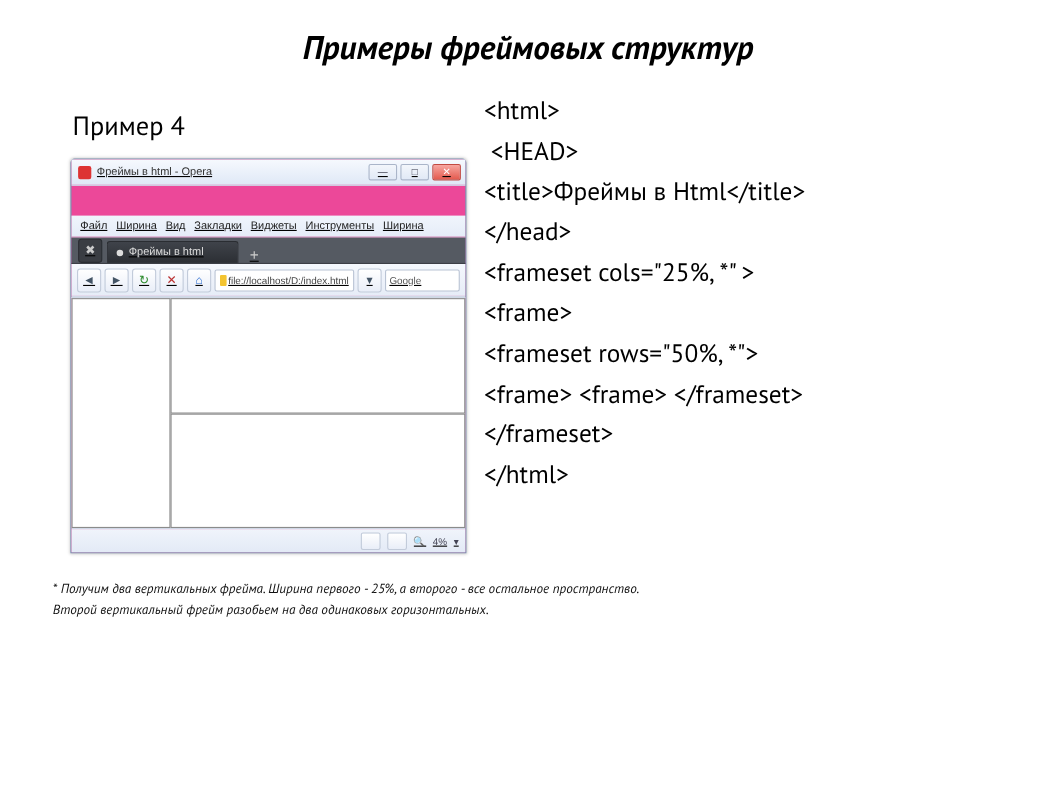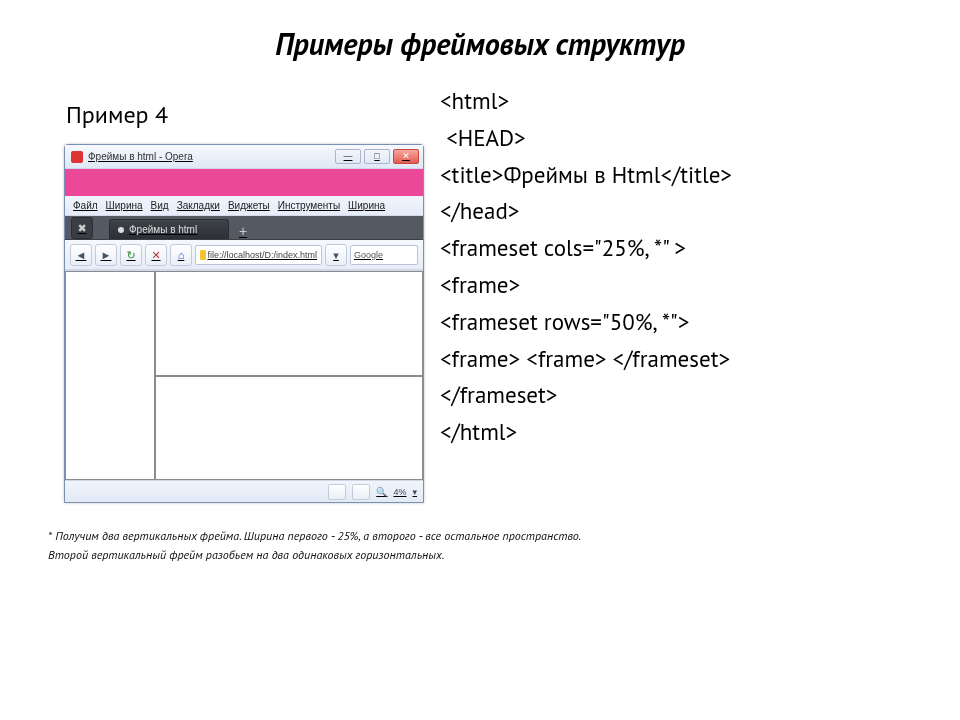--- a/index.html
+++ b/index.html
@@ -68,21 +68,21 @@
   }
   .tabbar {
     height: 24px; background: #555a62;
     display: flex; align-items: flex-end; padding: 0 6px; gap: 4px;
     border-bottom: 1px solid #3c3f46;
   }
   .tab {
     height: 20px; min-width: 120px; padding: 0 8px;
     background: linear-gradient(#3f434a,#2c2f34);
     border-radius: 3px 3px 0 0; border:1px solid #2a2d32; border-bottom:none;
-    color:#ddd; font-size:10px; display:flex; align-items:center; gap:5px;margin-left:12px;
+    color:#ddd; font-size:10px; display:flex; align-items:center; gap:5px;
   }
   .tab .dot{width:6px;height:6px;background:#ddd;border-radius:50%;}
   .tabbar .plus{ color:#ccc; font-size:14px; padding:0 6px;}
 
   .toolbar {
     height: 30px; background: linear-gradient(#f5f8fd,#e6ecf7);
     border-bottom:1px solid #d0d8e6;
     display:flex; align-items:center; gap:3px; padding:0 5px;
   }
   .tbtn{

